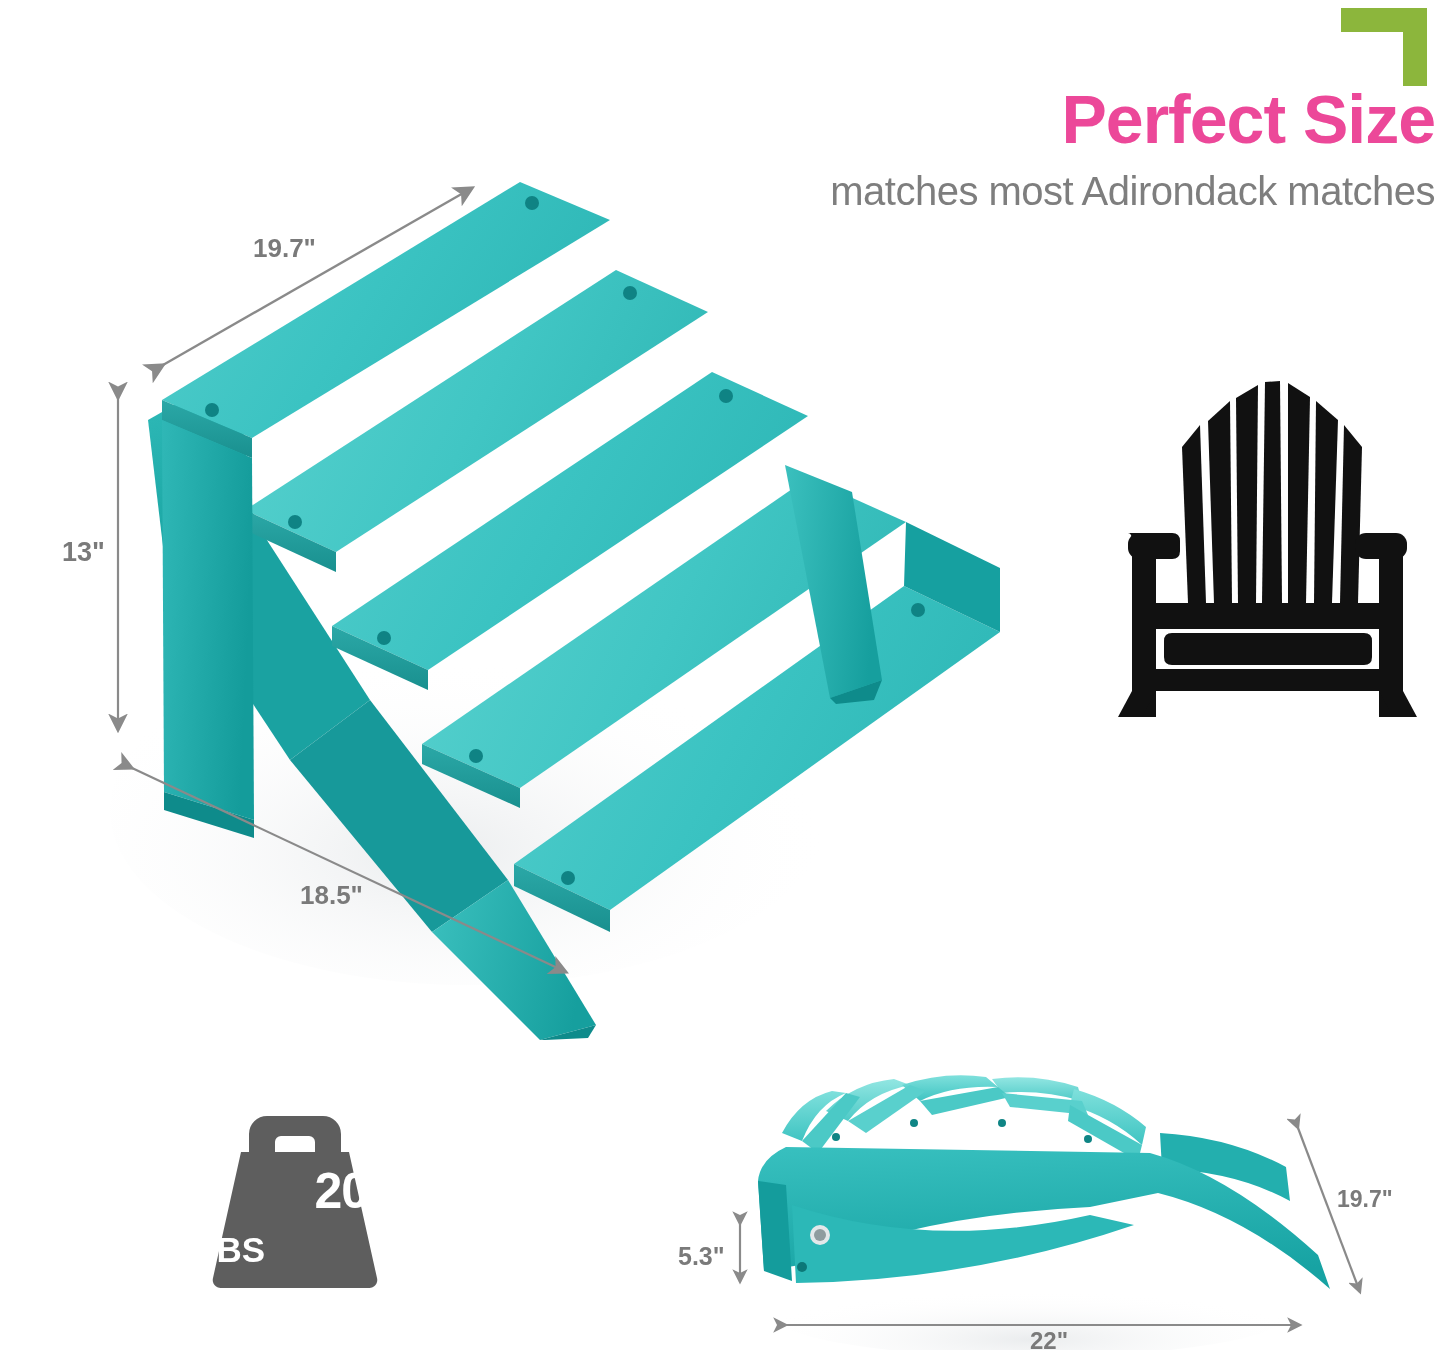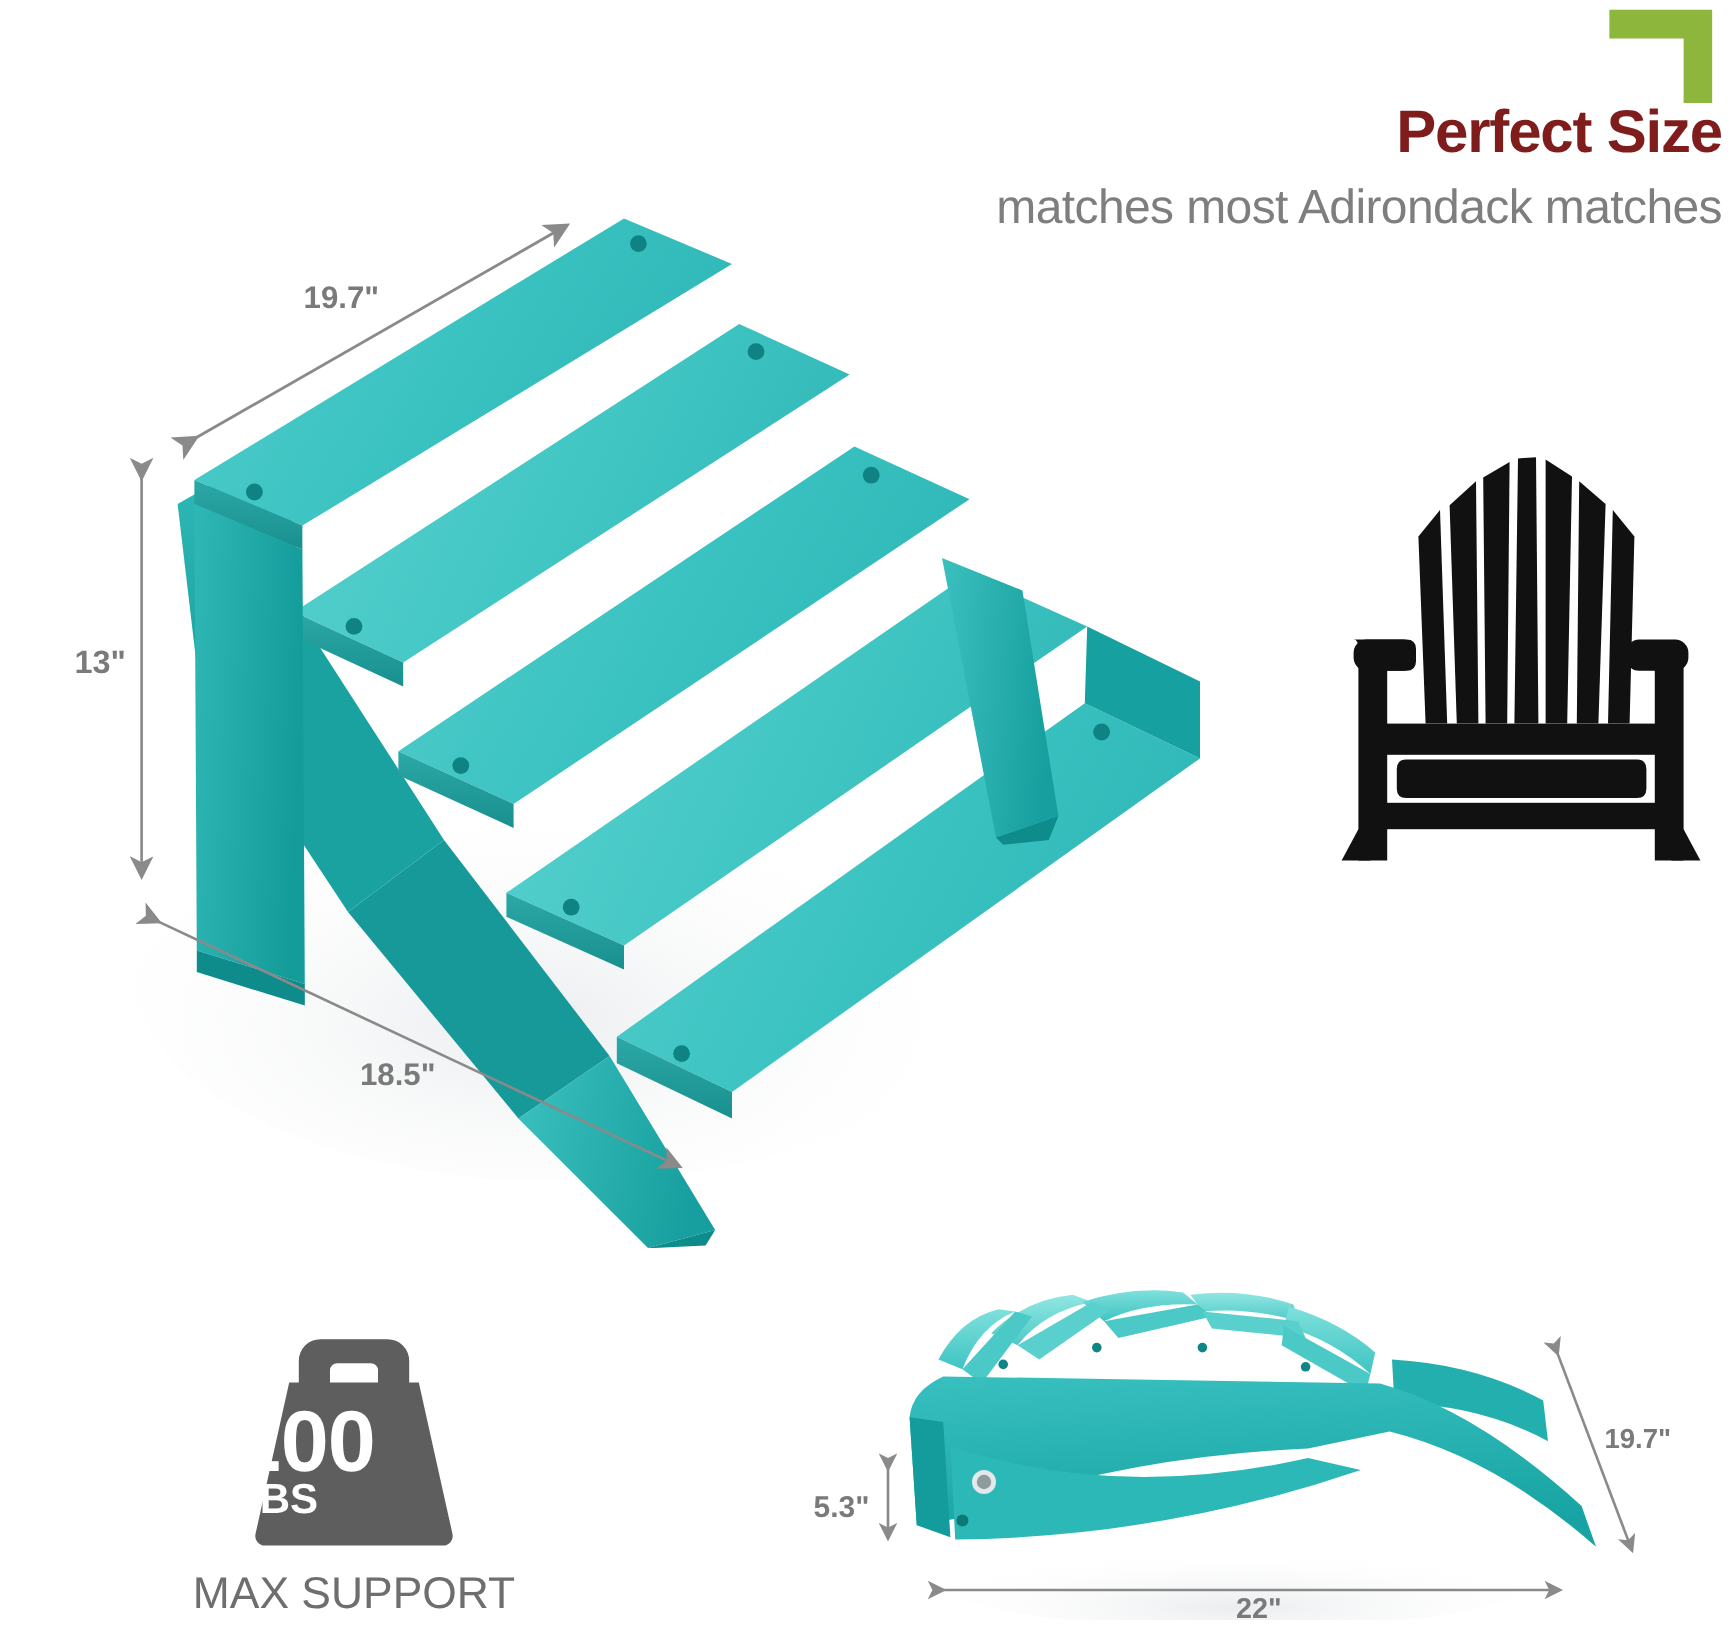--- a/index.html
+++ b/index.html
@@ -12,22 +12,22 @@
     background:#ffffff;
   }
   .stage { position:absolute; inset:0; }
 
   
   .corner-bracket { position:absolute; top:8px; right:18px; width:86px; height:78px; }
 
   
   .headline-block { position:absolute; left:660px; top:85px; width:775px; text-align:right; }
   .headline {
-    font-size:50px; font-weight:bold; letter-spacing:-1px;
-    color:#7f1d1d; line-height:1.0; white-space:nowrap;
+    font-size:68px; font-weight:bold; letter-spacing:-1px;
+    color:#ec4899; line-height:1.0; white-space:nowrap;
   }
   .subheadline {
     margin-top:16px; font-size:40px; color:#7E7E7E;
     font-weight:normal; white-space:nowrap; letter-spacing:-0.5px;
   }
 
   
   .dim {
     position:absolute; color:#7A7A7A; font-weight:bold;
     white-space:nowrap; font-family:"Liberation Sans", sans-serif;
@@ -36,22 +36,22 @@
   .dim-13      { left:62px;  top:537px;  font-size:27px; }
   .dim-185     { left:300px; top:880px;  font-size:26px; }
   .dim-53      { left:678px; top:1242px; font-size:25px; }
   .dim-197-r   { left:1337px;top:1186px; font-size:23px; }
   .dim-22      { left:1030px;top:1327px; font-size:24px; }
 
   
   .weight-badge { position:absolute; left:150px; top:1108px; width:290px; }
   .weight-icon-wrap { position:relative; width:200px; height:185px; margin:0 auto; }
   .weight-num {
-    position:absolute; left:0; right:0; top:58px; text-align:left;
-    font-size:72px; font-weight:bold; color:#ffffff; letter-spacing:-1px;
+    position:absolute; left:0; right:0; top:58px; text-align:right;
+    font-size:50px; font-weight:bold; color:#ffffff; letter-spacing:-1px;
     line-height:1;
   }
   .weight-unit {
     position:absolute; left:0; right:0; top:124px; text-align:left;
     font-size:35px; font-weight:bold; color:#ffffff; letter-spacing:0px;
     line-height:1;
   }
   .weight-label {
     margin-top:14px; text-align:center; font-size:37px;
     font-weight:normal; color:#6E6E6E; letter-spacing:0px;
@@ -212,21 +212,20 @@
     <div class="weight-icon-wrap">
       <svg viewBox="0 0 200 185" width="200" height="185">
 
         <path d="M72 8 h56 a18 18 0 0 1 18 18 v26 h-26 v-18 a6 6 0 0 0 -6 -6 h-28 a6 6 0 0 0 -6 6 v18 h-26 v-26 a18 18 0 0 1 18 -18 z" fill="#5E5E5E"></path>
 
         <path d="M46 44 h108 l28 126 a8 8 0 0 1 -8 10 h-148 a8 8 0 0 1 -8 -10 z" fill="#5E5E5E"></path>
       </svg>
       <div class="weight-num">200</div>
       <div class="weight-unit">LBS</div>
     </div>
-    <div class="weight-label">MAX SUPPORT</div>
   </div>
 
   <div class="art art-folded">
     <svg viewBox="0 0 640 275" width="640" height="275">
       <defs>
         <linearGradient id="fSlatA" x1="0" y1="0" x2="0" y2="1">
           <stop offset="0%" stop-color="#7FE0DC"></stop>
           <stop offset="100%" stop-color="#3FC4C2"></stop>
         </linearGradient>
         <linearGradient id="fSlatB" x1="0" y1="0" x2="0" y2="1">

